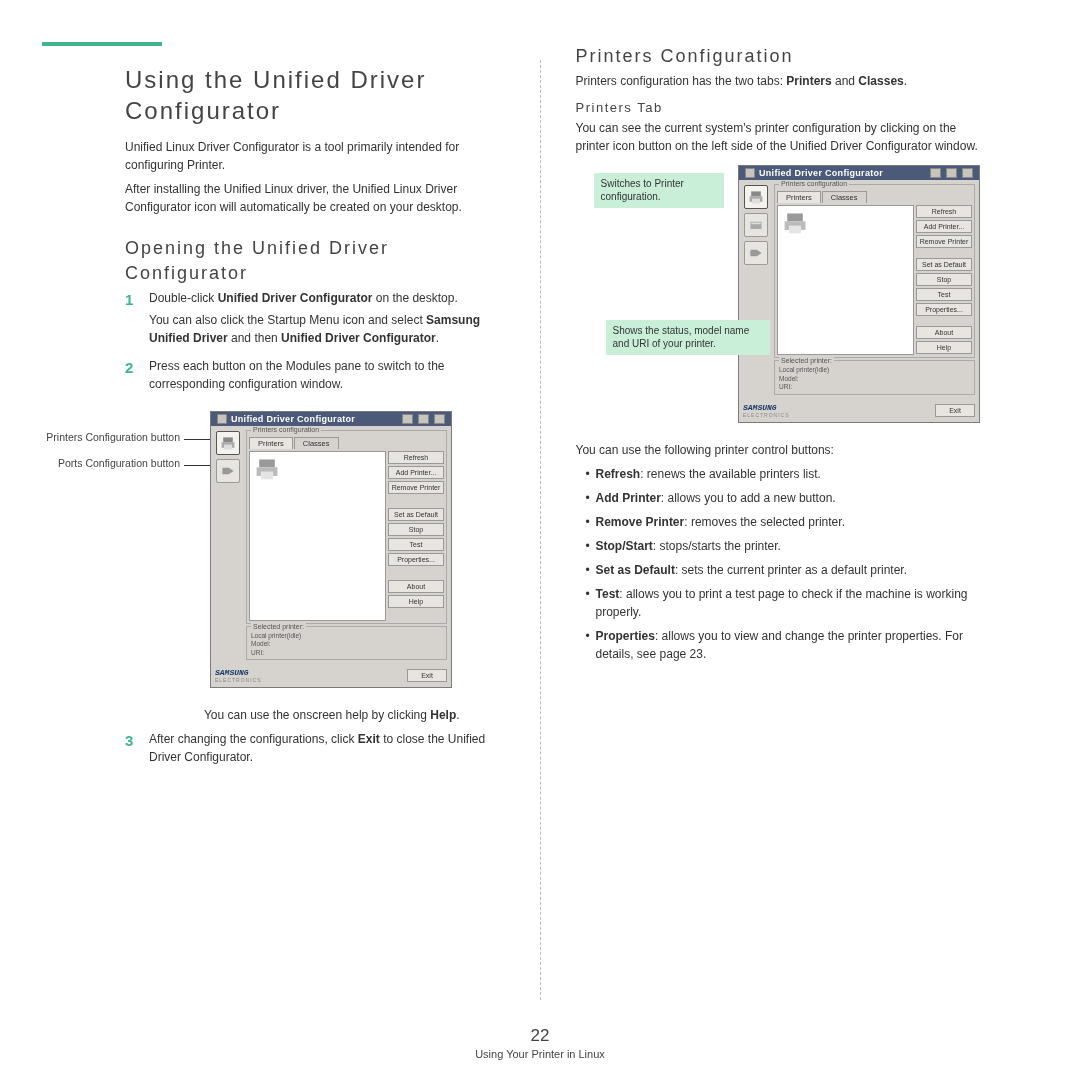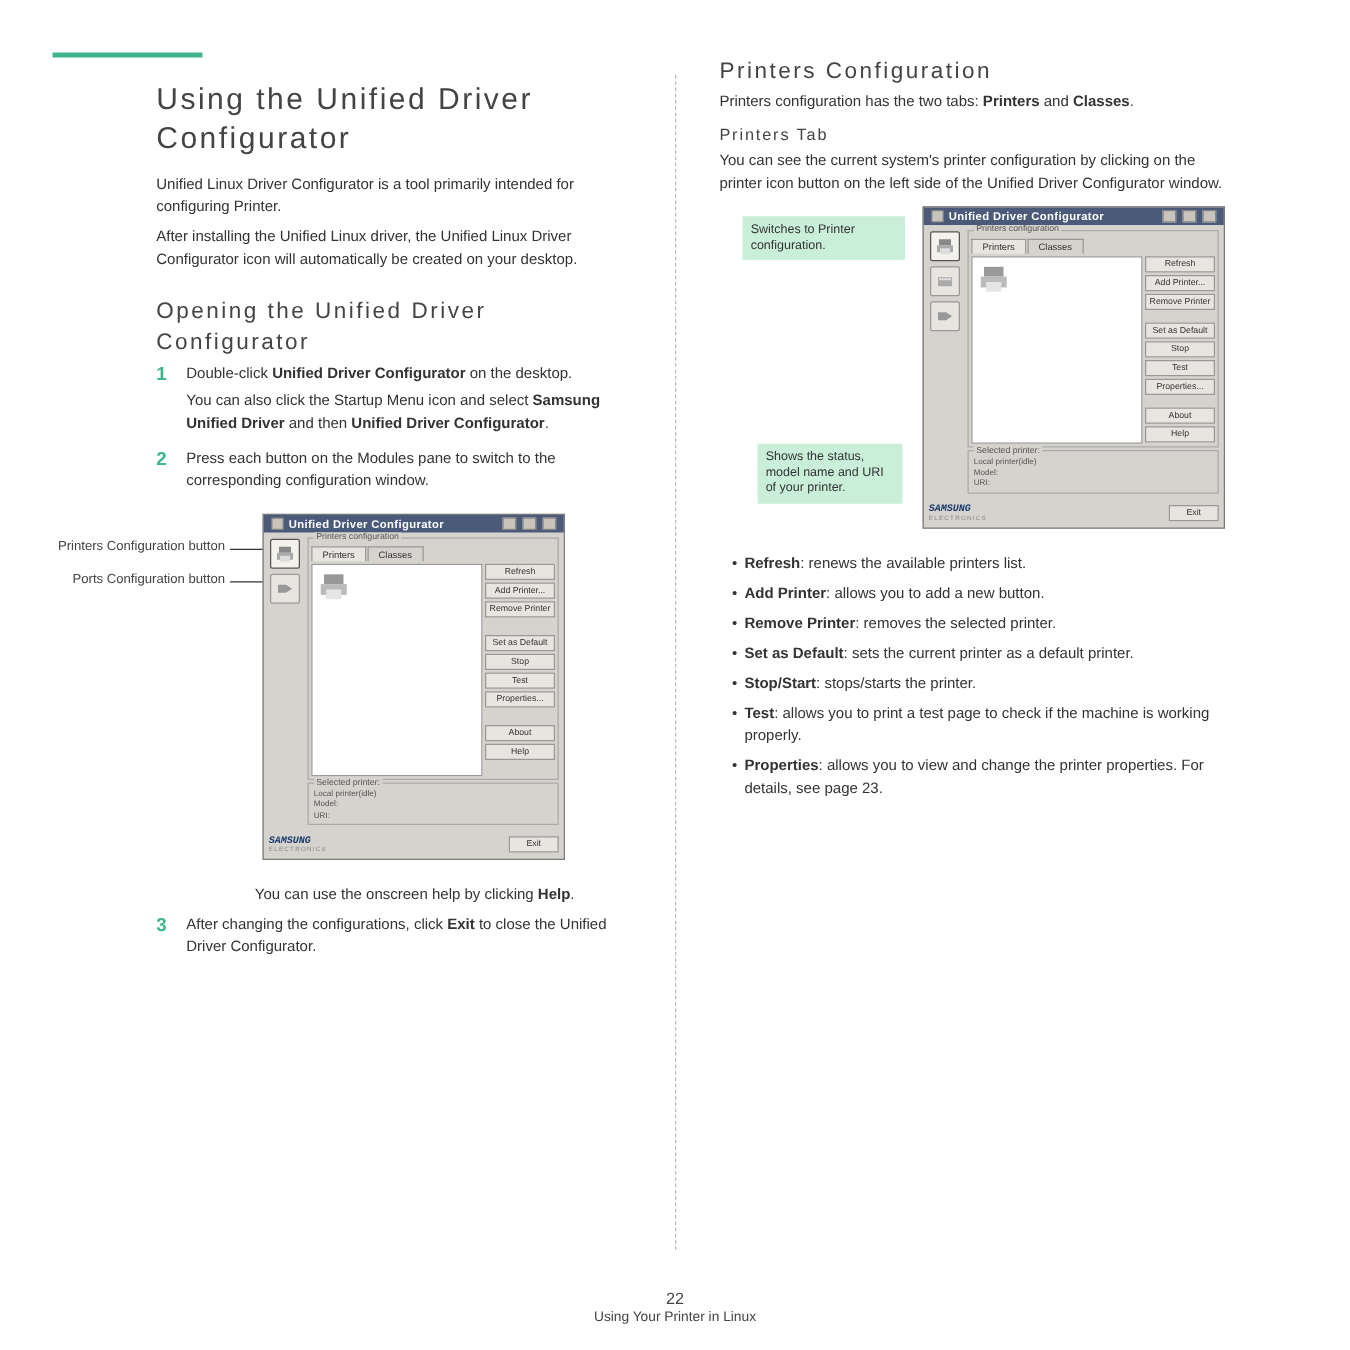--- a/index.html
+++ b/index.html
@@ -241,31 +241,31 @@
     position:absolute;
     background:#c9efd9;
     font-size:10px;
     color:#333;
     padding:5px 7px;
     line-height:1.25;
     border-radius:1px;
   }
   .green-call.c1 { left:18px; top:8px; width:130px; }
   .green-call.c2 { left:210px; top:75px; width:120px; }
-  .green-call.c3 { left:30px; top:155px; width:116px;margin-top:35px; }
+  .green-call.c3 { left:30px; top:155px; width:164px; }
 
   .page-footer {
     position:absolute;
     bottom:20px;
     left:0; right:0;
     text-align:center;
     font-size:11px;
     color:#444;
   }
-  .page-footer .pnum { display:block; margin-bottom:2px; font-size:13px;}
+  .page-footer .pnum { display:block; margin-bottom:2px; font-size:17px;}
 </style>
 </head>
 <body>
 
 <div class="accent-bar"></div>
 
 <div class="page">
 
   <div class="col left">
     <h1>Using the Unified Driver Configurator</h1>
@@ -475,26 +475,27 @@
         <div class="mock-footer">
           <div>
             <div class="logo">SAMSUNG</div>
             <div class="logo-sub">ELECTRONICS</div>
           </div>
           <div class="mbtn" style="width:40px">Exit</div>
         </div>
       </div>
     </div>
 
+    <p>You can use the following printer control buttons:</p>
     <ul>
       <li><span class="bold-inline">Refresh</span><span>: renews the available printers list.</span></li>
       <li><span class="bold-inline">Add Printer</span><span>: allows you to add a new button.</span></li>
       <li><span class="bold-inline">Remove Printer</span><span>: removes the selected printer.</span></li>
+      <li><span class="bold-inline">Stop/Start</span><span>: stops/starts the printer.</span></li>
       <li><span class="bold-inline">Set as Default</span><span>: sets the current printer as a default printer.</span></li>
-      <li><span class="bold-inline">Stop/Start</span><span>: stops/starts the printer.</span></li>
       <li><span class="bold-inline">Test</span><span>: allows you to print a test page to check if the machine is working properly.</span></li>
       <li><span class="bold-inline">Properties</span><span>: allows you to view and change the printer properties. For details, see page 23.</span></li>
     </ul>
   </div>
 </div>
 
 <div class="page-footer">
   <span class="pnum">22</span>
   <span>Using Your Printer in Linux</span>
 </div>

